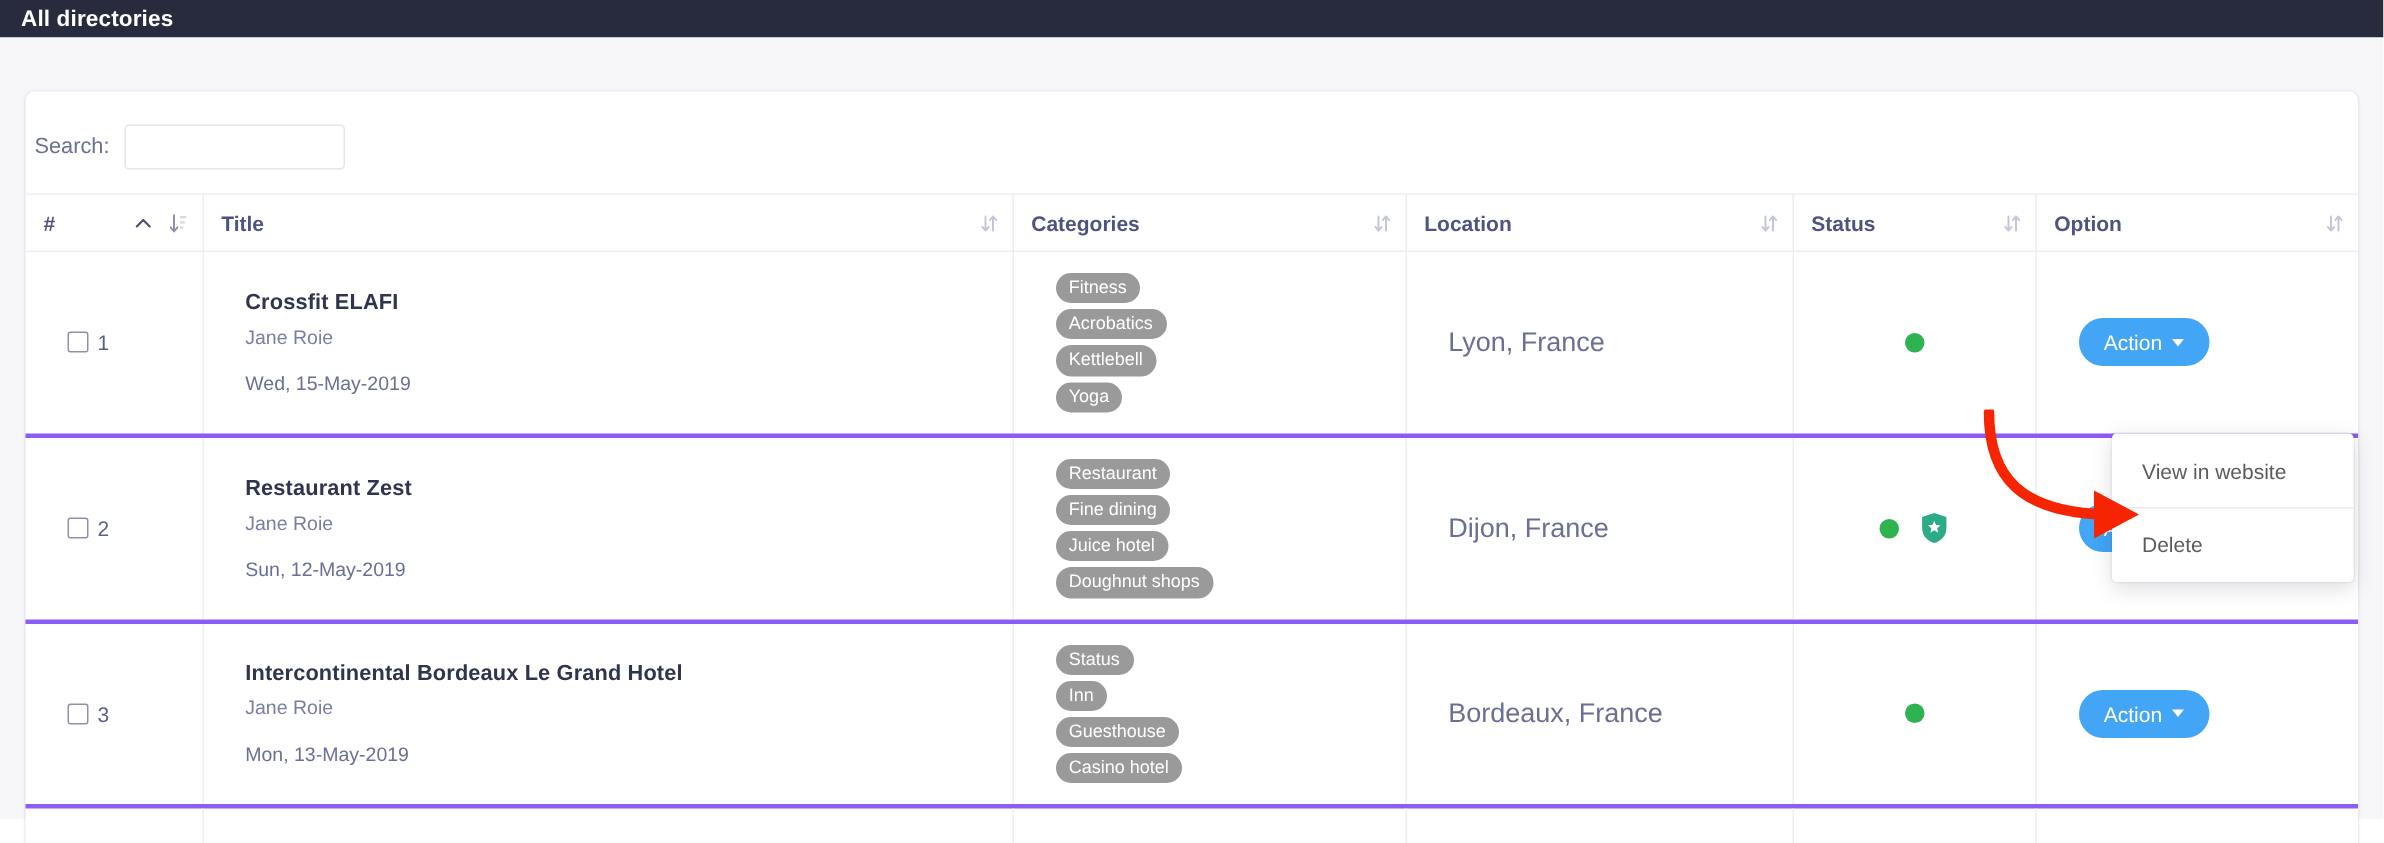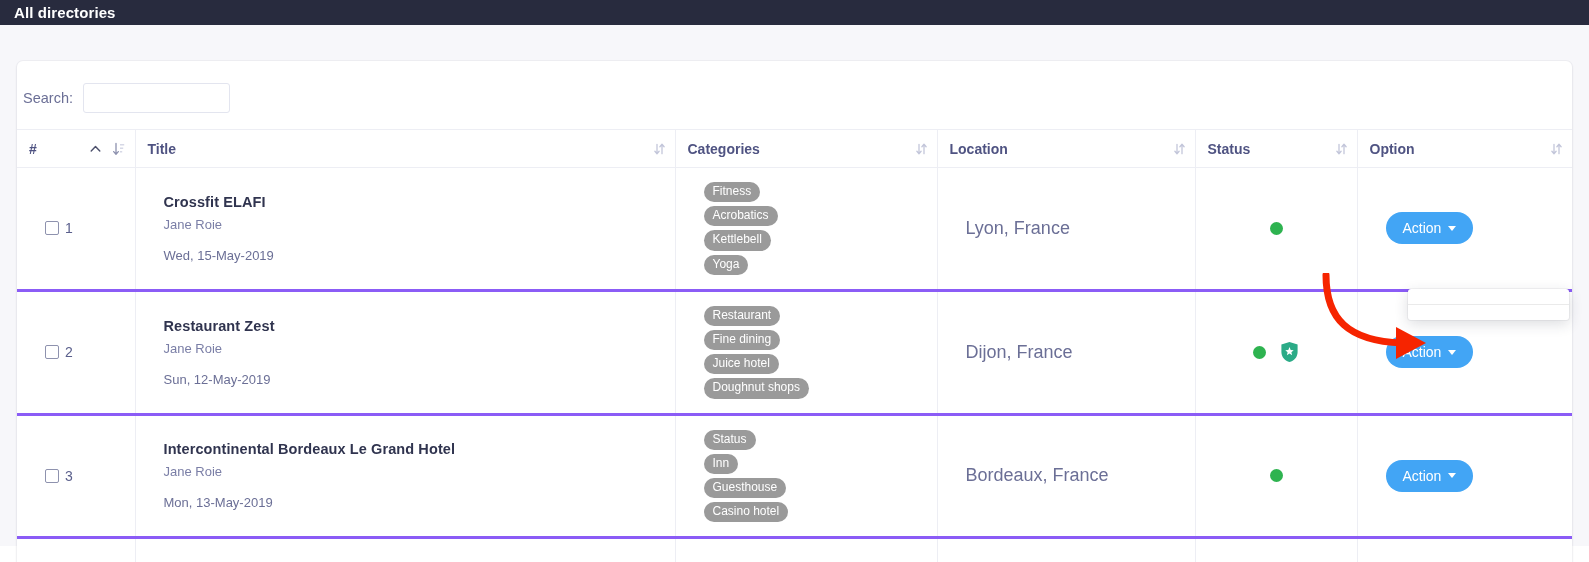--- a/index.html
+++ b/index.html
@@ -467,21 +467,23 @@
             <td></td>
             <td></td>
             <td></td>
             <td></td>
             <td></td>
           </tr>
         </tbody>
     </table>
 
     <div class="dropdown">
+      <div class="dd-item">View in website</div>
       <div class="dd-div"></div>
+      <div class="dd-item">Delete</div>
     </div>
   </div>
 
   <svg class="arrow-svg" viewBox="0 0 130 110">
     <path d="M8 2 C8 46, 30 68, 84 70" fill="none" stroke="#f62400" stroke-width="7" stroke-linecap="round"></path>
     <path d="M78 54 L108 70 L78 86 Z" fill="#f62400"></path>
   </svg>
 </div>
 
 </body></html>

